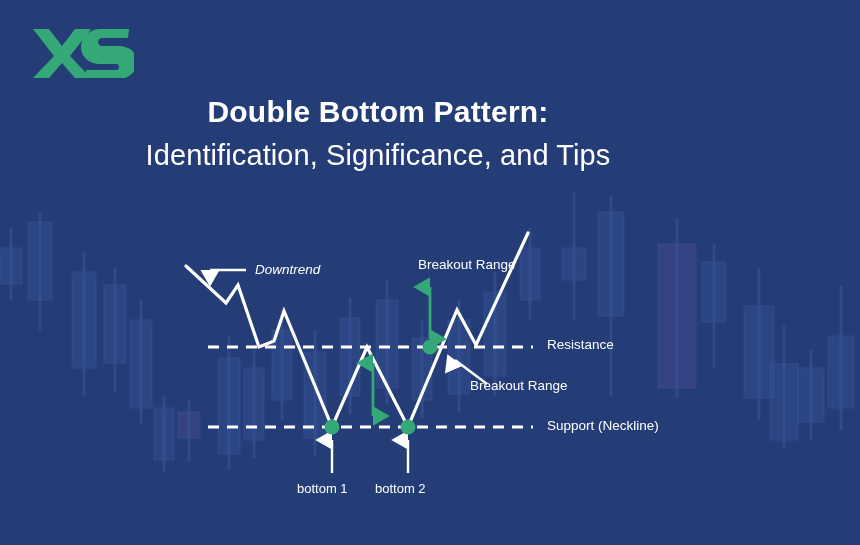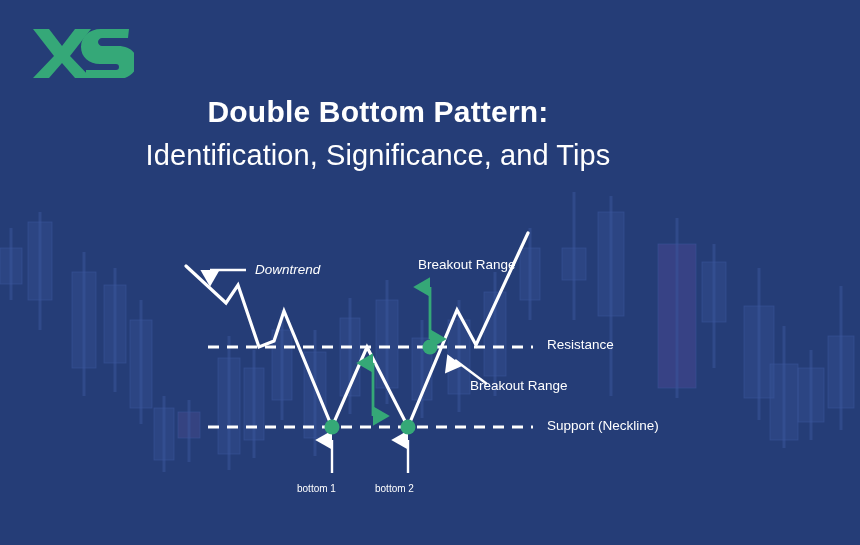--- a/index.html
+++ b/index.html
@@ -66,21 +66,21 @@
     width: 860px;
     height: 545px;
   }
   .lbl {
     position: absolute;
     color: #ffffff;
     font-size: 13.5px;
     white-space: nowrap;
     line-height: 16px;
   }
-  .lbl-sm { font-size: 10px; }
+  .lbl-sm { font-size: 13px; }
 </style>
 </head>
 <body>
 
 <div id="stage">
 
   <svg id="bg-candles" viewBox="0 0 860 545">
     <g stroke="#3a559b" stroke-opacity="0.55" fill="#3a559b" fill-opacity="0.35">
       <g>
           <rect x="0" y="248" width="22" height="36"></rect>

